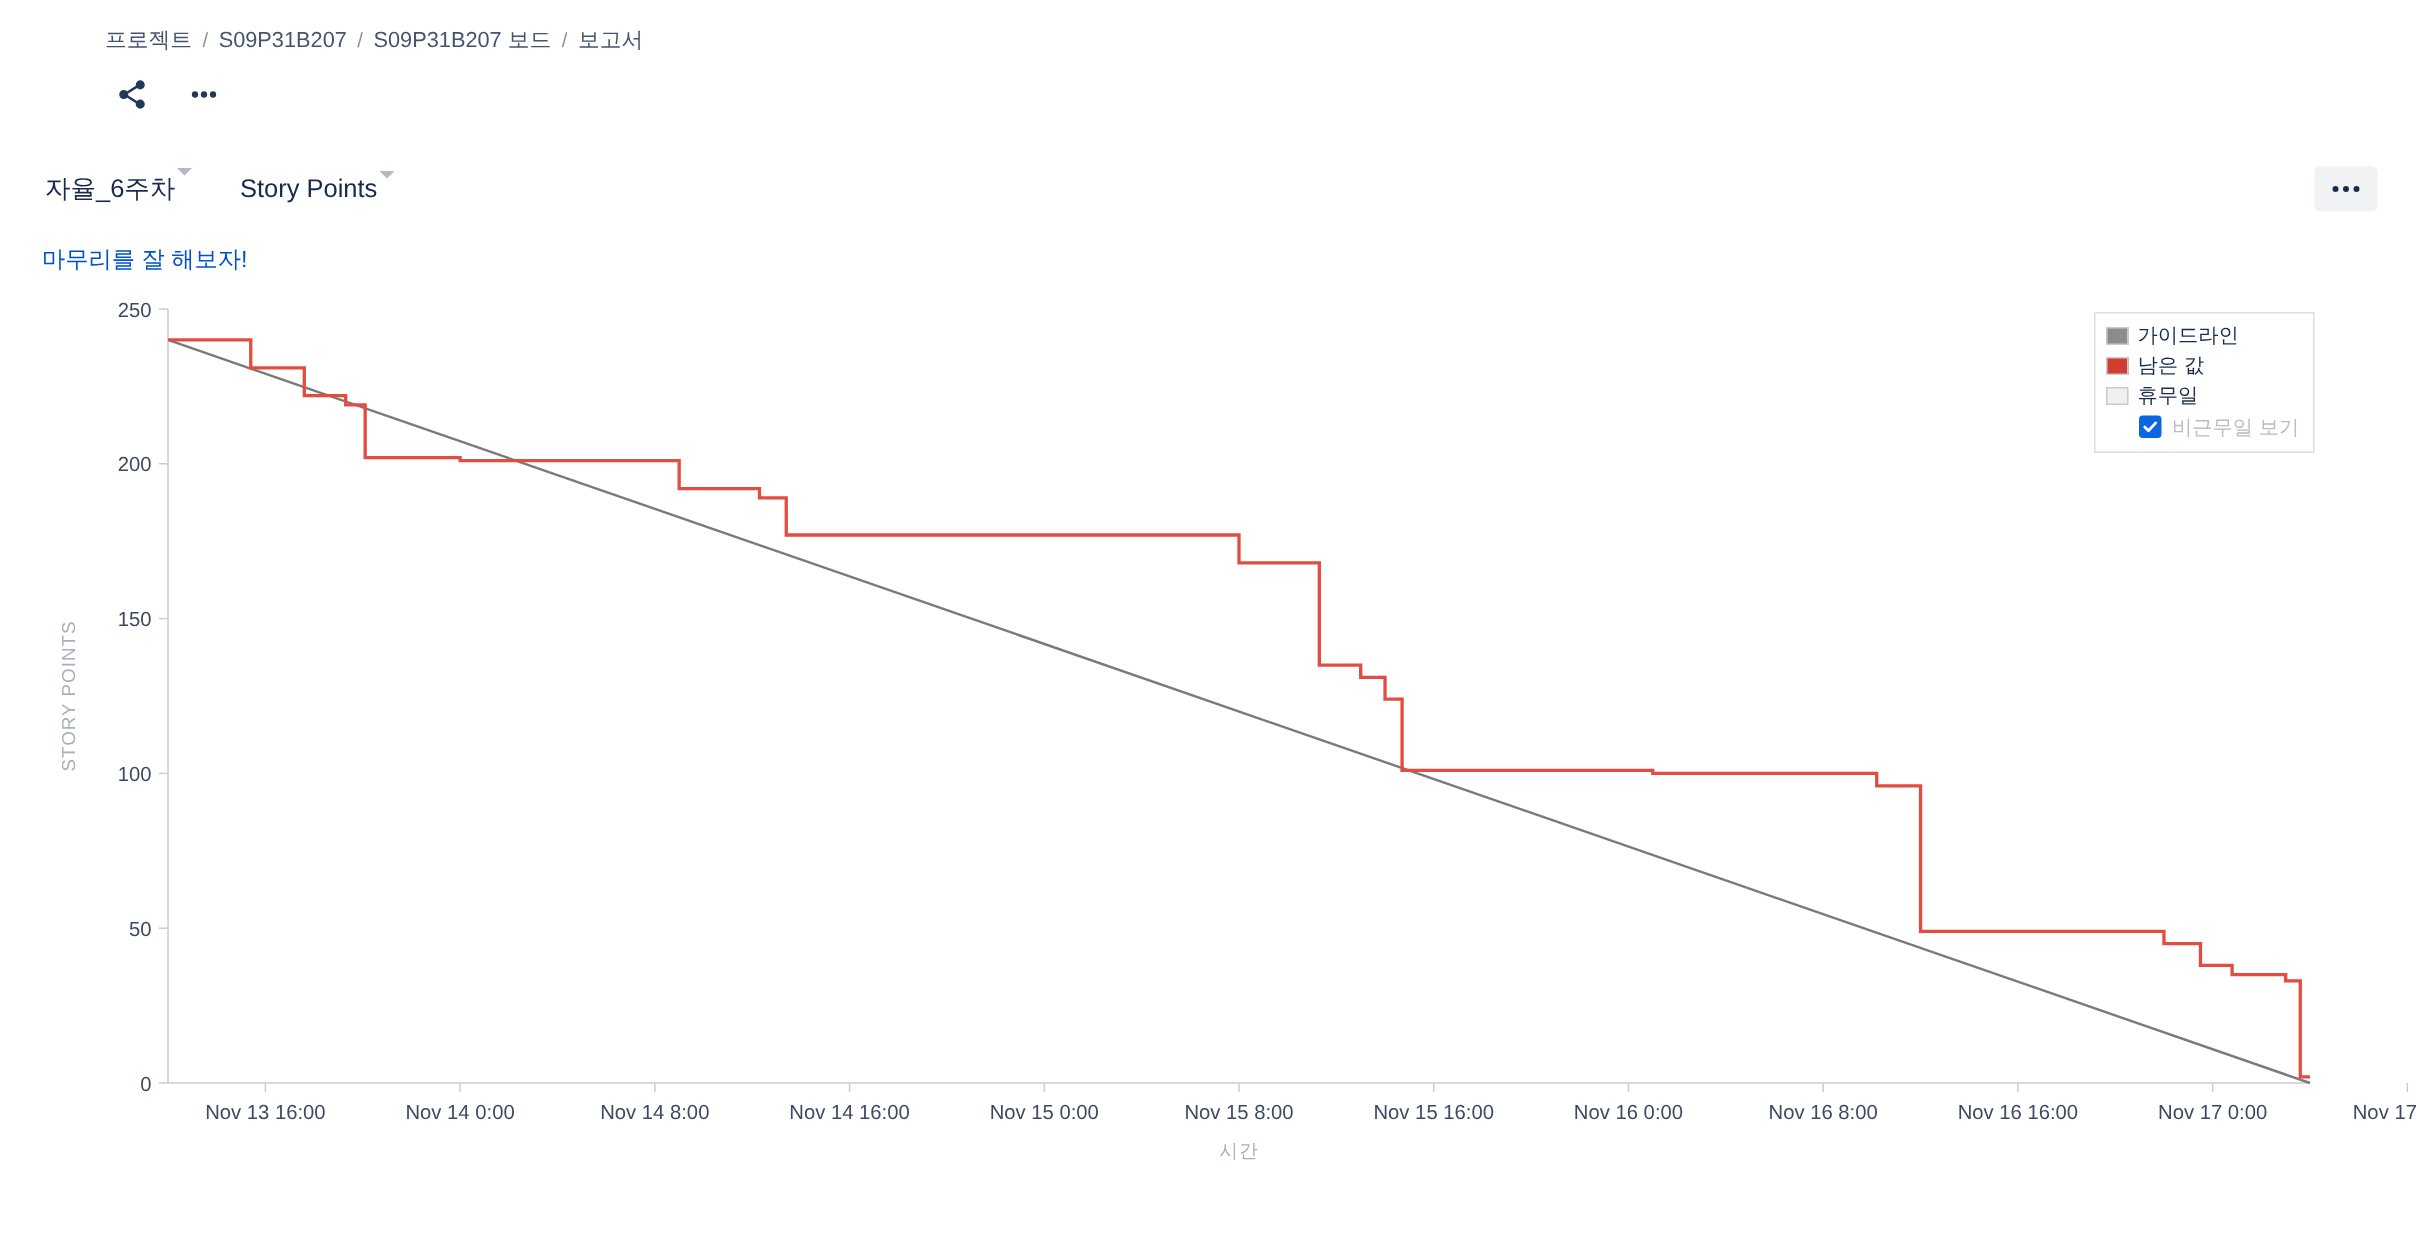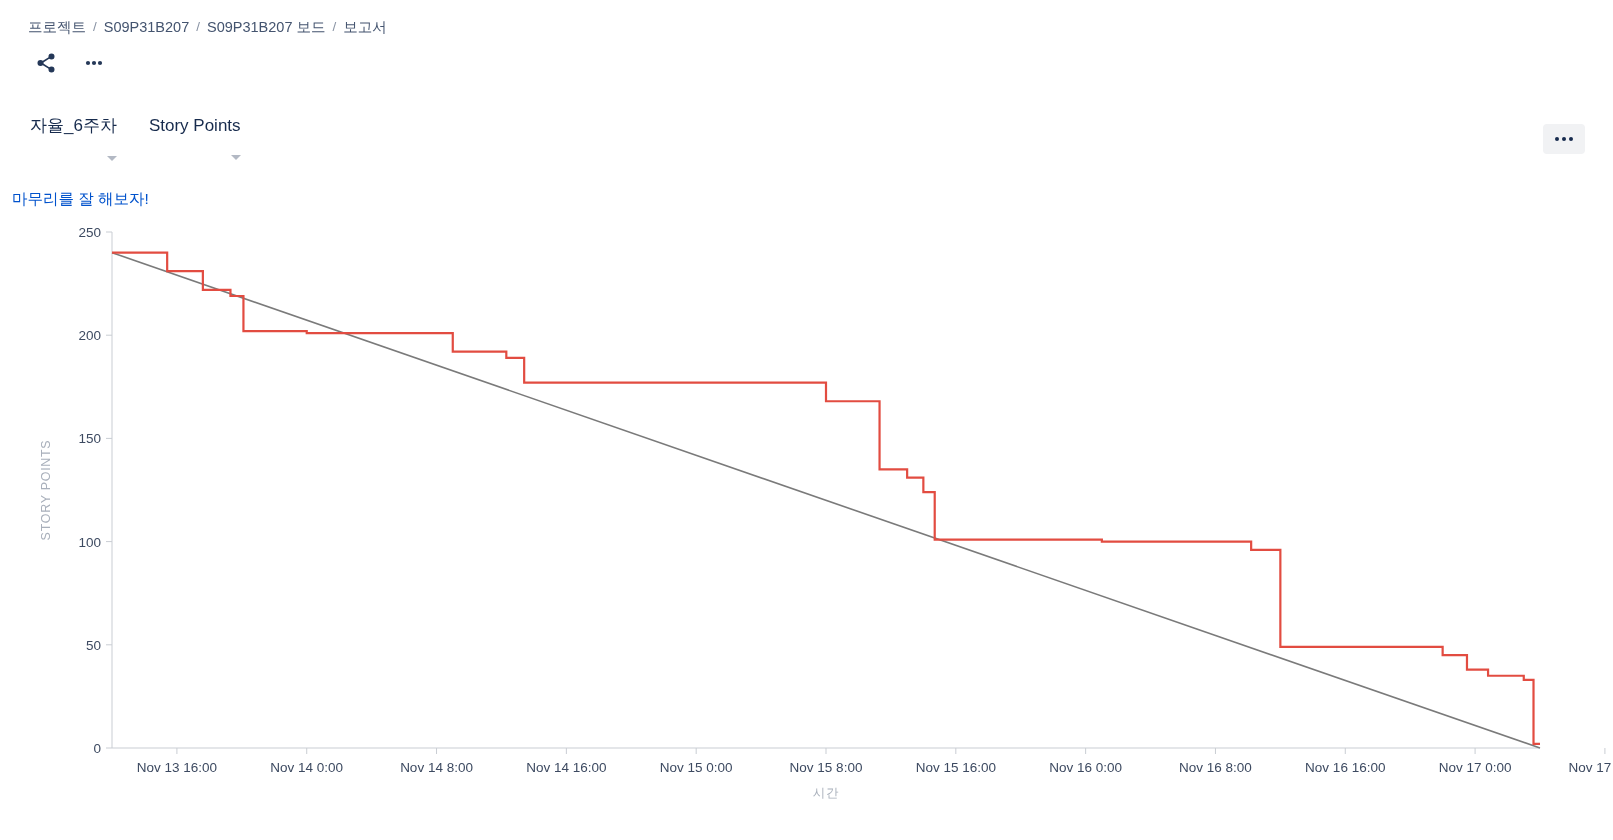--- a/index.html
+++ b/index.html
@@ -6,21 +6,21 @@
   html, body {
     margin: 0; padding: 0;
     width: 1613px; height: 840px;
     background: #ffffff;
     font-family: "Liberation Sans", "DejaVu Sans", sans-serif;
     overflow: hidden;
   }
   .page { position: relative; width: 1613px; height: 840px; background:#fff; }
 
   
-  .header { position: relative; padding: 18px 28px 0 28px; }
+  .header { position: relative; padding: 18px 28px 0 28px; margin-left: 42px; }
   .breadcrumb { display: flex; align-items: center; gap: 7px; font-size: 14.5px; line-height: 18px; }
   .crumb { color: #44546f; text-decoration: none; white-space: nowrap; }
   .crumb-sep { color: #8993a4; font-size: 13.5px; }
 
   .title-row { display: flex; align-items: flex-start; justify-content: space-between; margin-top: 6px; }
   .page-title { font-size: 28px; line-height: 38px; font-weight: 500; color: #172b4d; margin: 0; letter-spacing: -0.2px; }
   .header-actions { display: flex; align-items: center; gap: 12px; margin-top: 4px; }
   .icon-btn {
     width: 36px; height: 34px; border: none; background: transparent;
     border-radius: 4px; cursor: pointer; display: flex; align-items: center; justify-content: center;
@@ -28,33 +28,33 @@
   }
   .icon-btn svg { display: block; }
 
   
   .controls-row {
     display: flex; align-items: center; justify-content: space-between;
     padding: 0 28px; margin-top: 30px;
   }
   .filters { display: flex; align-items: center; gap: 28px; }
   .filter {
-    display: inline-flex; align-items: flex-end; gap: 21px;
+    display: inline-flex; align-items: flex-start; gap: 1px;
     font-size: 17px; color: #172b4d; cursor: pointer; padding: 4px 2px; border-radius: 3px;
-    background: none; border: none; font-family: inherit; flex-direction: column;
+    background: none; border: none; font-family: inherit;
   }
   .caret { width: 0; height: 0; border-left: 5px solid transparent; border-right: 5px solid transparent;
            border-top: 5px solid #b3b9c4; position: relative; top: -2px; }
   .more-btn {
     width: 42px; height: 30px; background: #f1f2f4; border: none; border-radius: 4px;
     display: flex; align-items: center; justify-content: center; gap: 3px; cursor: pointer; padding: 0;
   }
   .dot { width: 4px; height: 4px; border-radius: 50%; background: #172b4d; }
 
-  .subtitle-row { padding: 0 12px; margin-top: 22px; }
+  .subtitle-row { padding: 0 28px; margin-top: 22px; }
   .subtitle-link { font-size: 15.5px; color: #0052cc; text-decoration: none; cursor: pointer; }
 
   
   .chart-wrap { position: relative; margin-top: 14px; padding: 0 10px 0 0; }
   .chart-svg { display:block; }
 
   .axis-line { stroke: #c9cdd3; stroke-width: 1; }
   .tick-line { stroke: #c9cdd3; stroke-width: 1; }
   .tick-text { fill: #3d4a61; font-family: "Liberation Sans", sans-serif; font-size: 13.5px; }
   .axis-title { fill: #a9b0bb; font-family: "Liberation Sans", sans-serif; font-size: 12.5px; letter-spacing: 0.7px; }
@@ -181,14 +181,36 @@
         <text x="1475.0909090909092" y="548" class="tick-text" text-anchor="middle">Nov 17 0:00</text>
         <line x1="1604.9090909090908" y1="524" x2="1604.9090909090908" y2="530" class="tick-line"></line>
         <text x="1604.9090909090908" y="548" class="tick-text" text-anchor="middle">Nov 17 8:00</text>
         <line x1="1734.727272727273" y1="524" x2="1734.727272727273" y2="530" class="tick-line"></line>
         <text x="1734.727272727273" y="548" class="tick-text" text-anchor="middle">Nov 17 16:00</text>
         <text x="826" y="573" class="axis-title" text-anchor="middle">시간</text>
         <path d="M112.00 28.64 L1540.00 524.00" class="guideline" stroke="#7a7a7a"></path>
         <path d="M112.00 28.64 L167.17 28.64 L167.17 47.22 L202.87 47.22 L202.87 65.79 L230.46 65.79 L230.46 71.98 L243.44 71.98 L243.44 107.07 L306.73 107.07 L306.73 109.14 L452.77 109.14 L452.77 127.71 L506.32 127.71 L506.32 133.90 L524.17 133.90 L524.17 158.67 L826.00 158.67 L826.00 177.25 L879.55 177.25 L879.55 245.36 L907.14 245.36 L907.14 253.62 L923.36 253.62 L923.36 268.06 L934.72 268.06 L934.72 315.54 L1101.86 315.54 L1101.86 317.60 L1251.15 317.60 L1251.15 325.86 L1280.36 325.86 L1280.36 422.86 L1442.64 422.86 L1442.64 431.12 L1466.98 431.12 L1466.98 445.57 L1488.07 445.57 L1488.07 451.76 L1523.77 451.76 L1523.77 455.89 L1533.51 455.89 L1533.51 519.87 L1540.00 519.87" class="remaining" stroke="#e24c41"></path>
       </svg>
 
+    <div class="legend-box" id="legend-box" style="left:1396px; top:10px;">
+      <div class="legend-row">
+        <span class="swatch" id="sw0" style="background: rgb(140, 140, 140);"></span>
+        <span class="legend-label">가이드라인</span>
+      </div>
+      <div class="legend-row">
+        <span class="swatch" id="sw1" style="background: rgb(208, 62, 50);"></span>
+        <span class="legend-label">남은 값</span>
+      </div>
+      <div class="legend-row">
+        <span class="swatch" id="sw2" style="background: rgb(240, 240, 240);"></span>
+        <span class="legend-label">휴무일</span>
+      </div>
+      <div class="legend-check-row">
+        <span class="checkbox">
+          <svg width="11" height="11" viewBox="0 0 12 12">
+            <path d="M2 6.2 L4.7 8.9 L10 3.2" stroke="#ffffff" stroke-width="2" fill="none" stroke-linecap="round" stroke-linejoin="round"></path>
+          </svg>
+        </span>
+        <span class="legend-check-label">비근무일 보기</span>
+      </div>
+    </div>
   </div>
 </div>
 
 </body></html>

